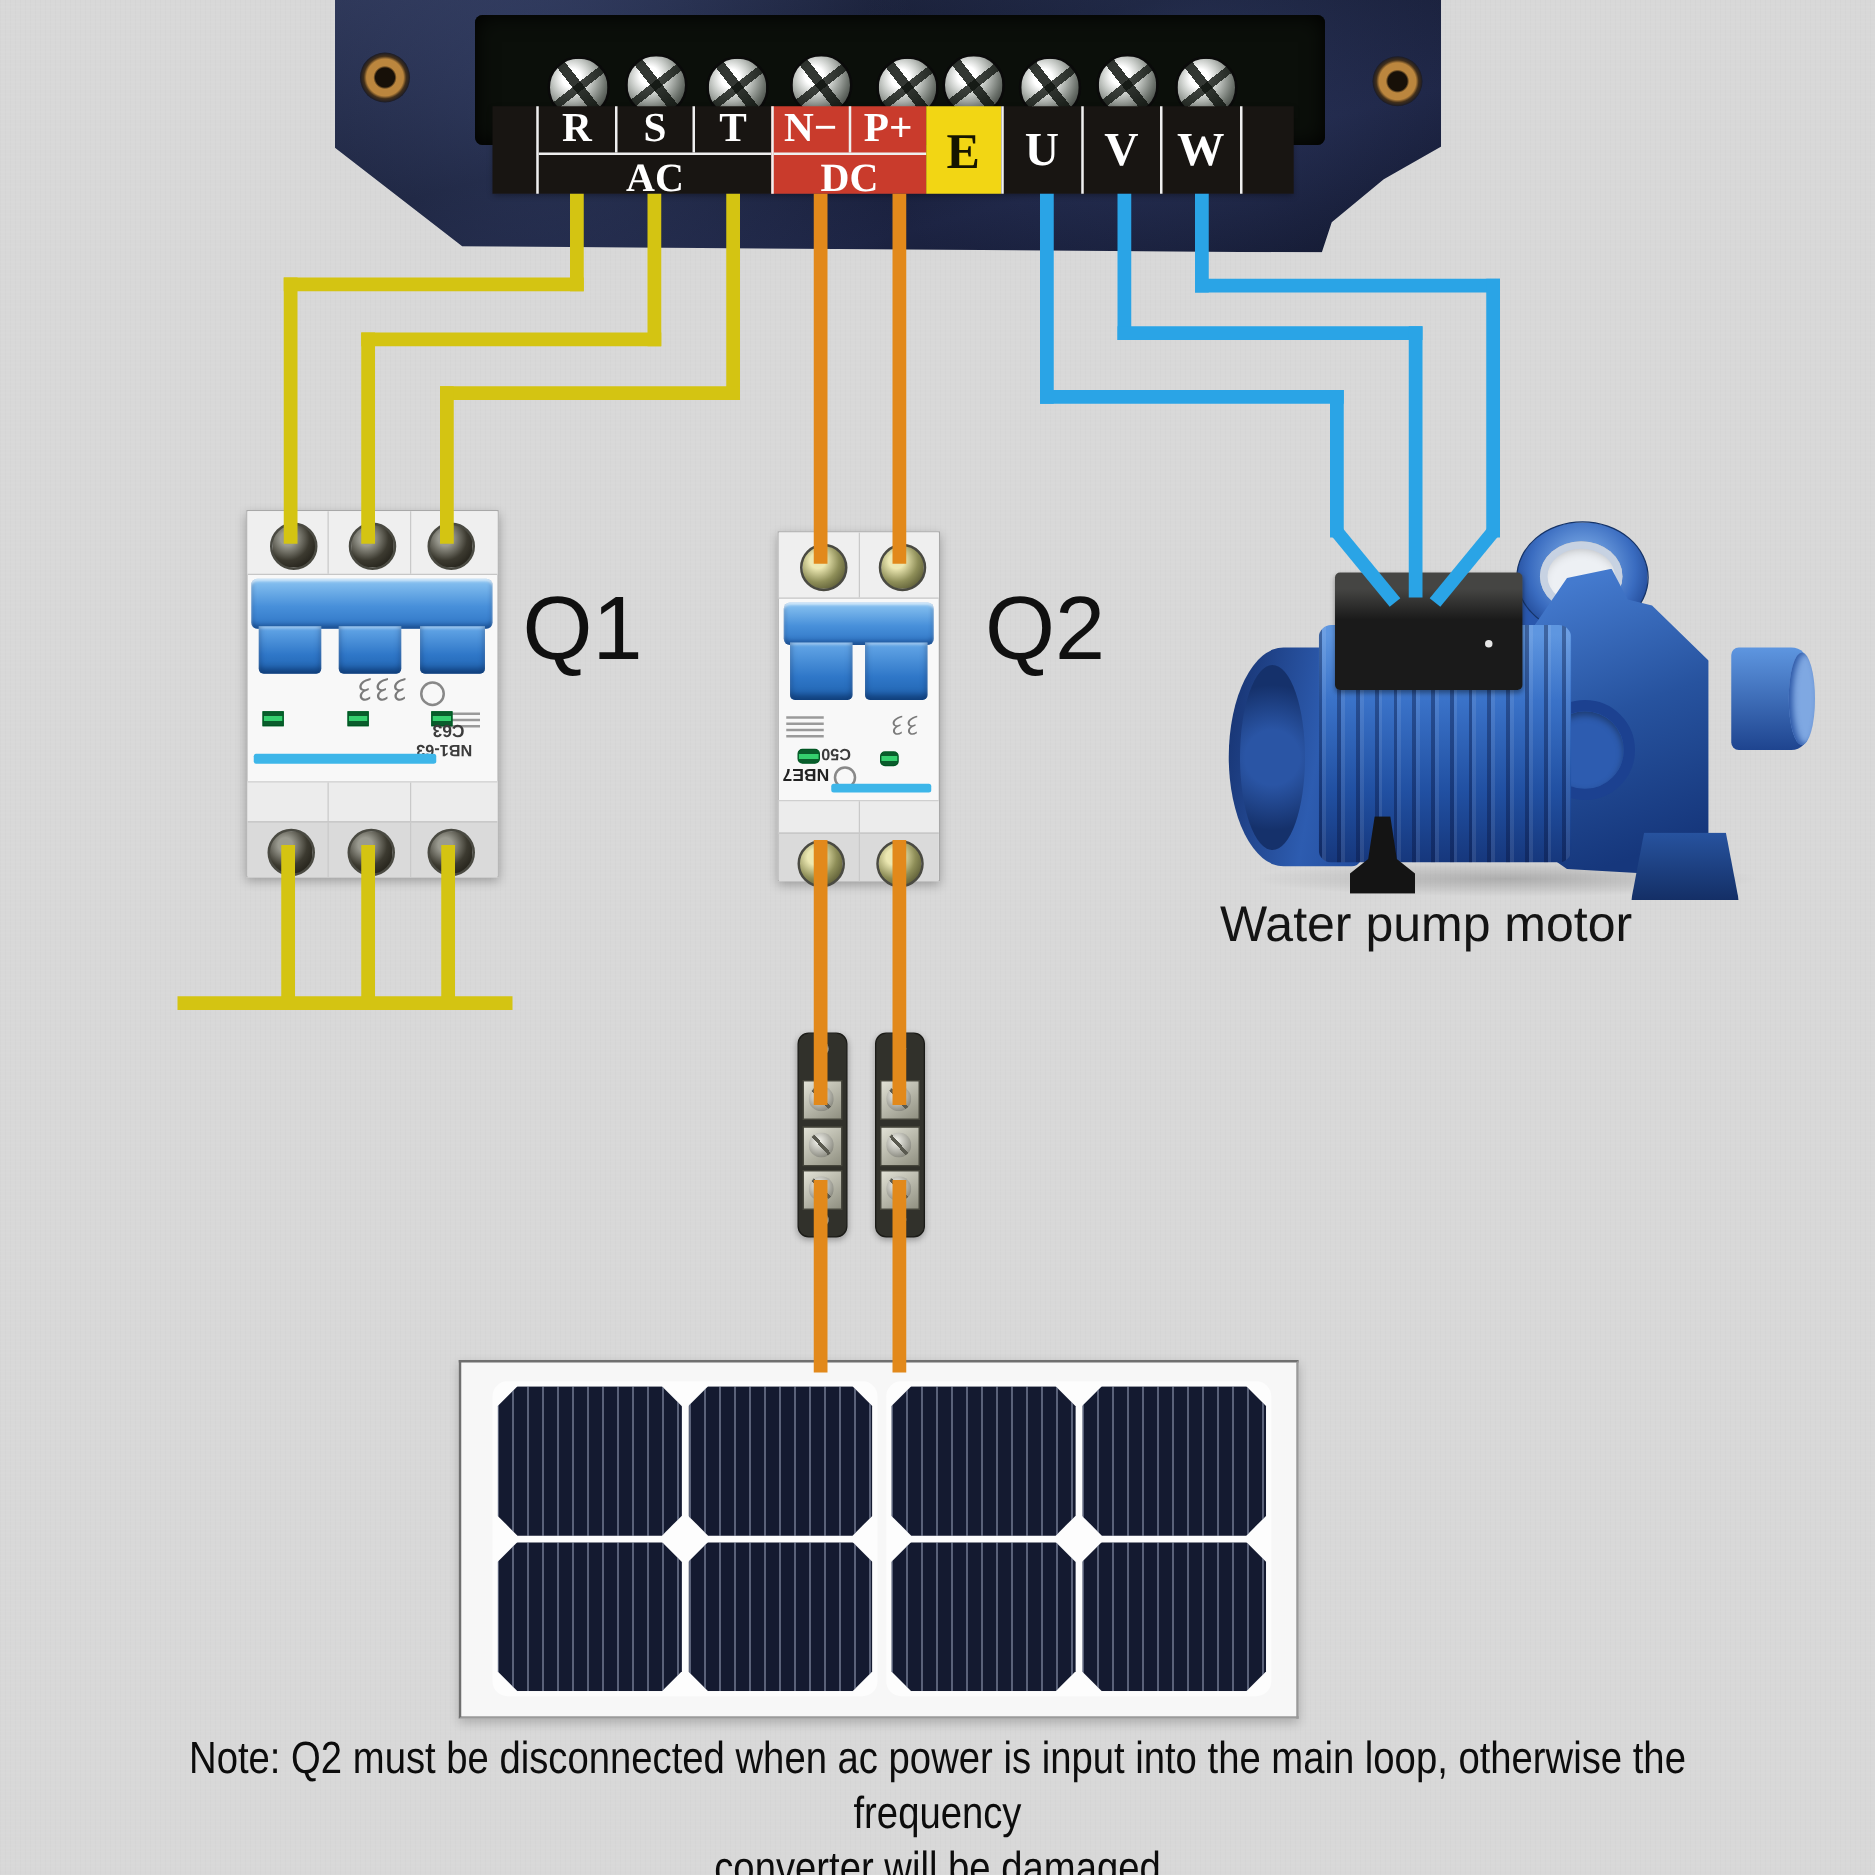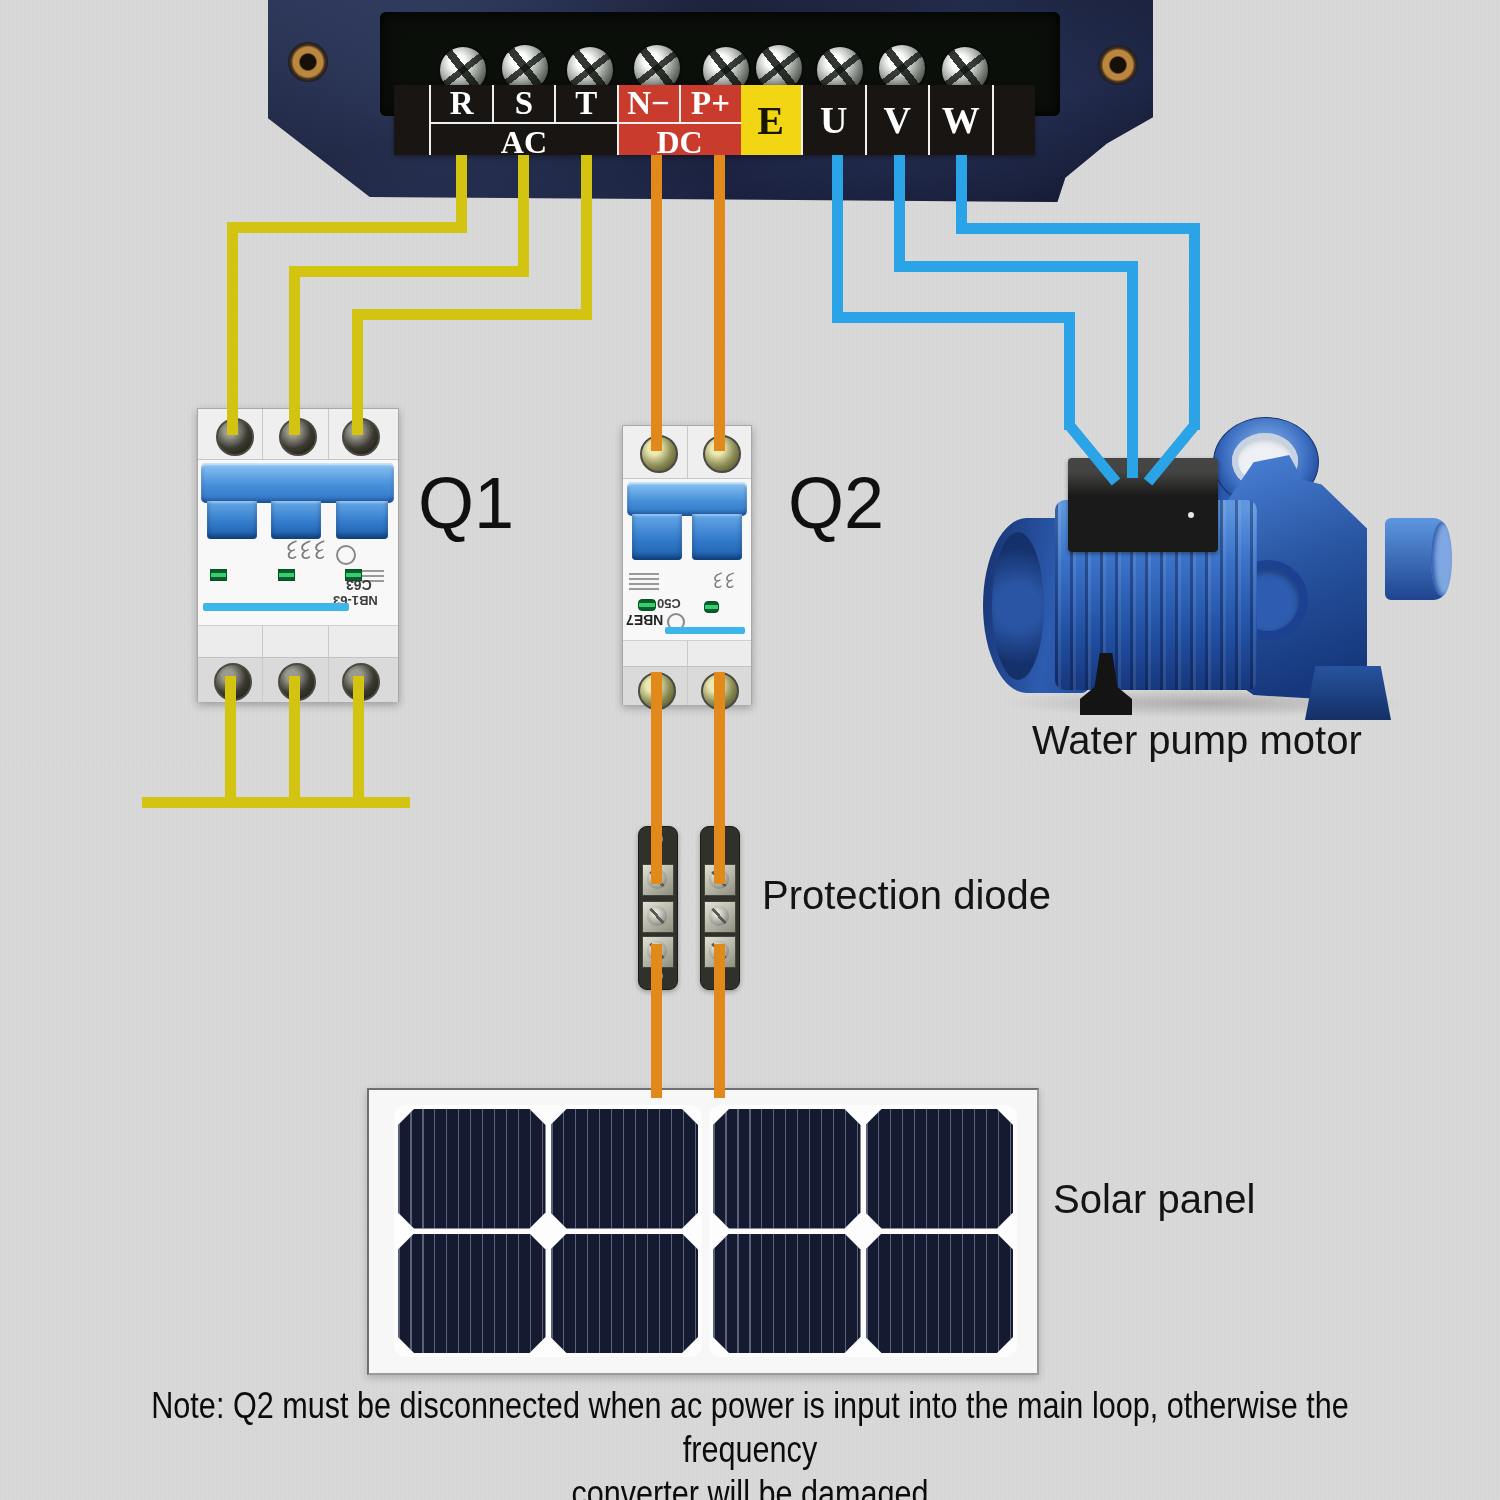--- a/index.html
+++ b/index.html
@@ -339,20 +339,18 @@
   <div class="wire motor" style="left:956px;top:155px;width:11px;height:79px"></div>
   <div class="wire motor" style="left:956px;top:223px;width:244px;height:11px"></div>
   <div class="wire motor" style="left:1189px;top:223px;width:11px;height:207px"></div>
   <svg id="wire-svg" width="1500" height="1500">
     <line x1="1070" y1="426" x2="1116" y2="482" stroke="#2aa4e6" stroke-width="11"></line>
     <line x1="1194" y1="426" x2="1148" y2="482" stroke="#2aa4e6" stroke-width="11"></line>
   </svg>
 
   <div class="big-id" style="left:418px;top:462px">Q1</div>
   <div class="big-id" style="left:788px;top:462px">Q2</div>
-  <div class="caption" style="left:762px;top:873px">Protection diode</div>
-  <div class="caption" style="left:1053px;top:1177px">Solar panel</div>
-  <div class="caption" style="left:1032px;top:718px">Water pump motor</div>
+  <div class="caption" style="left:976px;top:718px">Water pump motor</div>
   <div id="note">
     <div>Note: Q2 must be disconnected when ac power is input into the main loop, otherwise the frequency</div>
     <div>converter will be damaged</div>
   </div>
 </div>
 
 </body></html>

